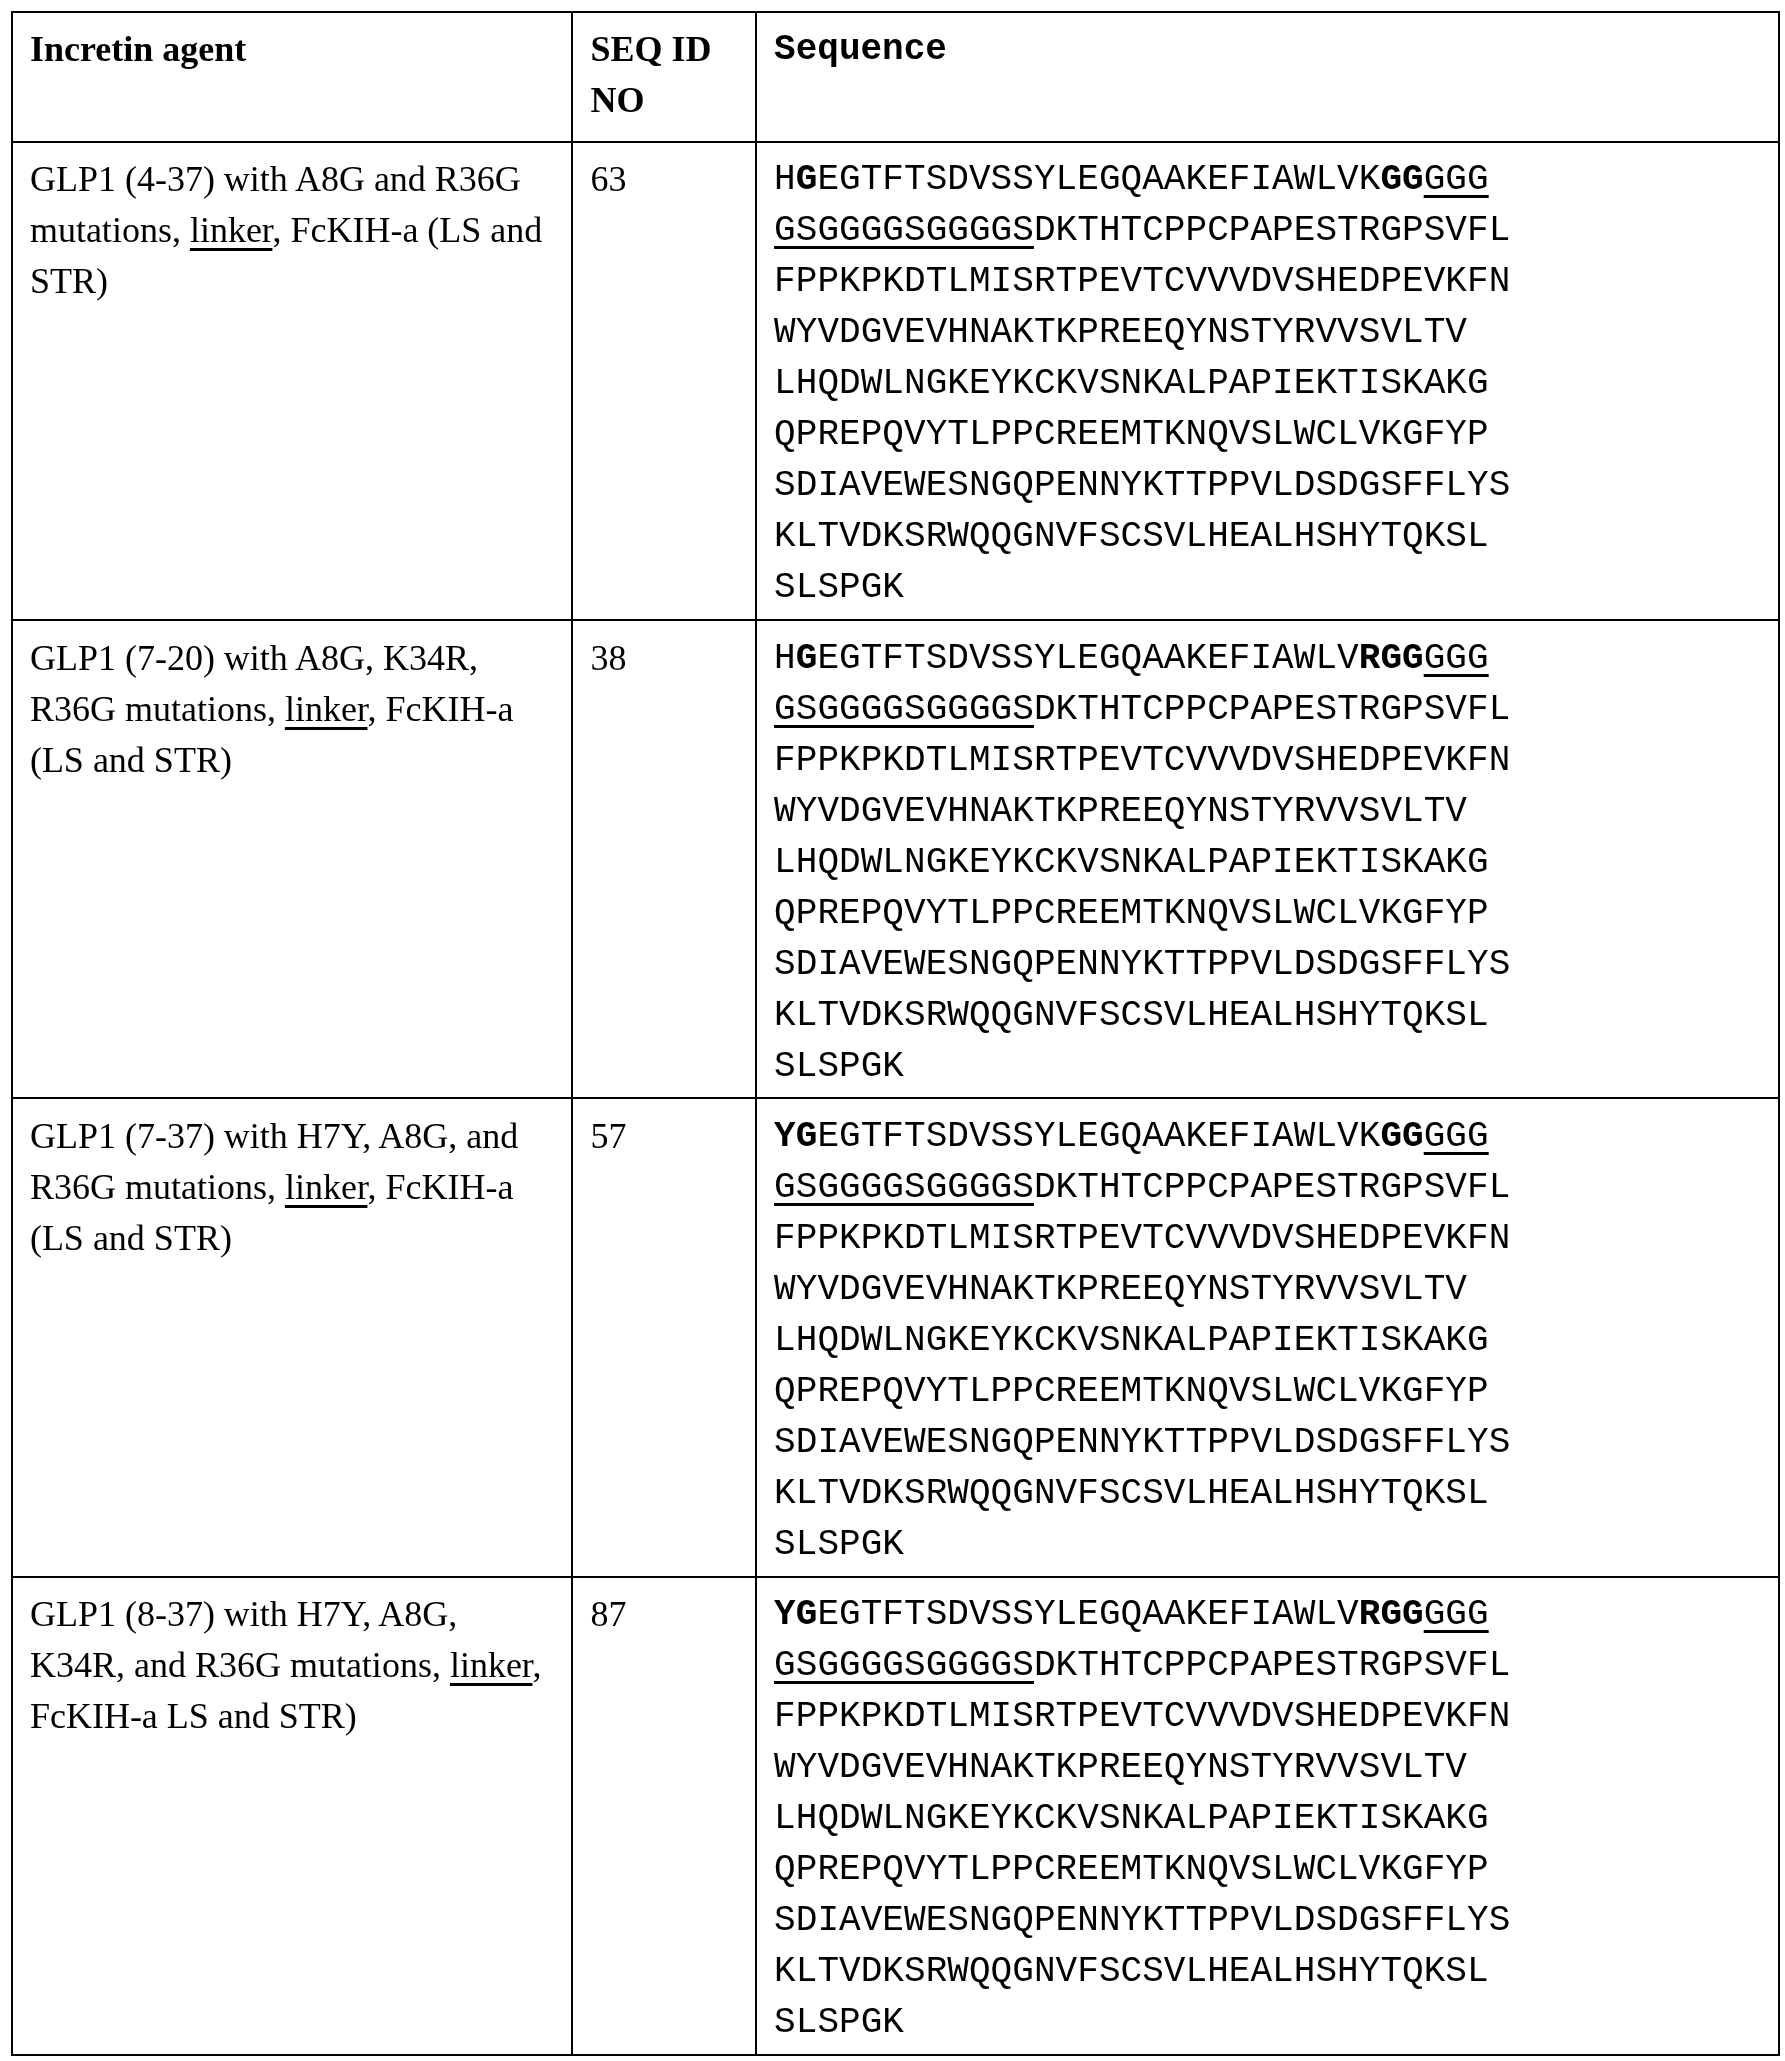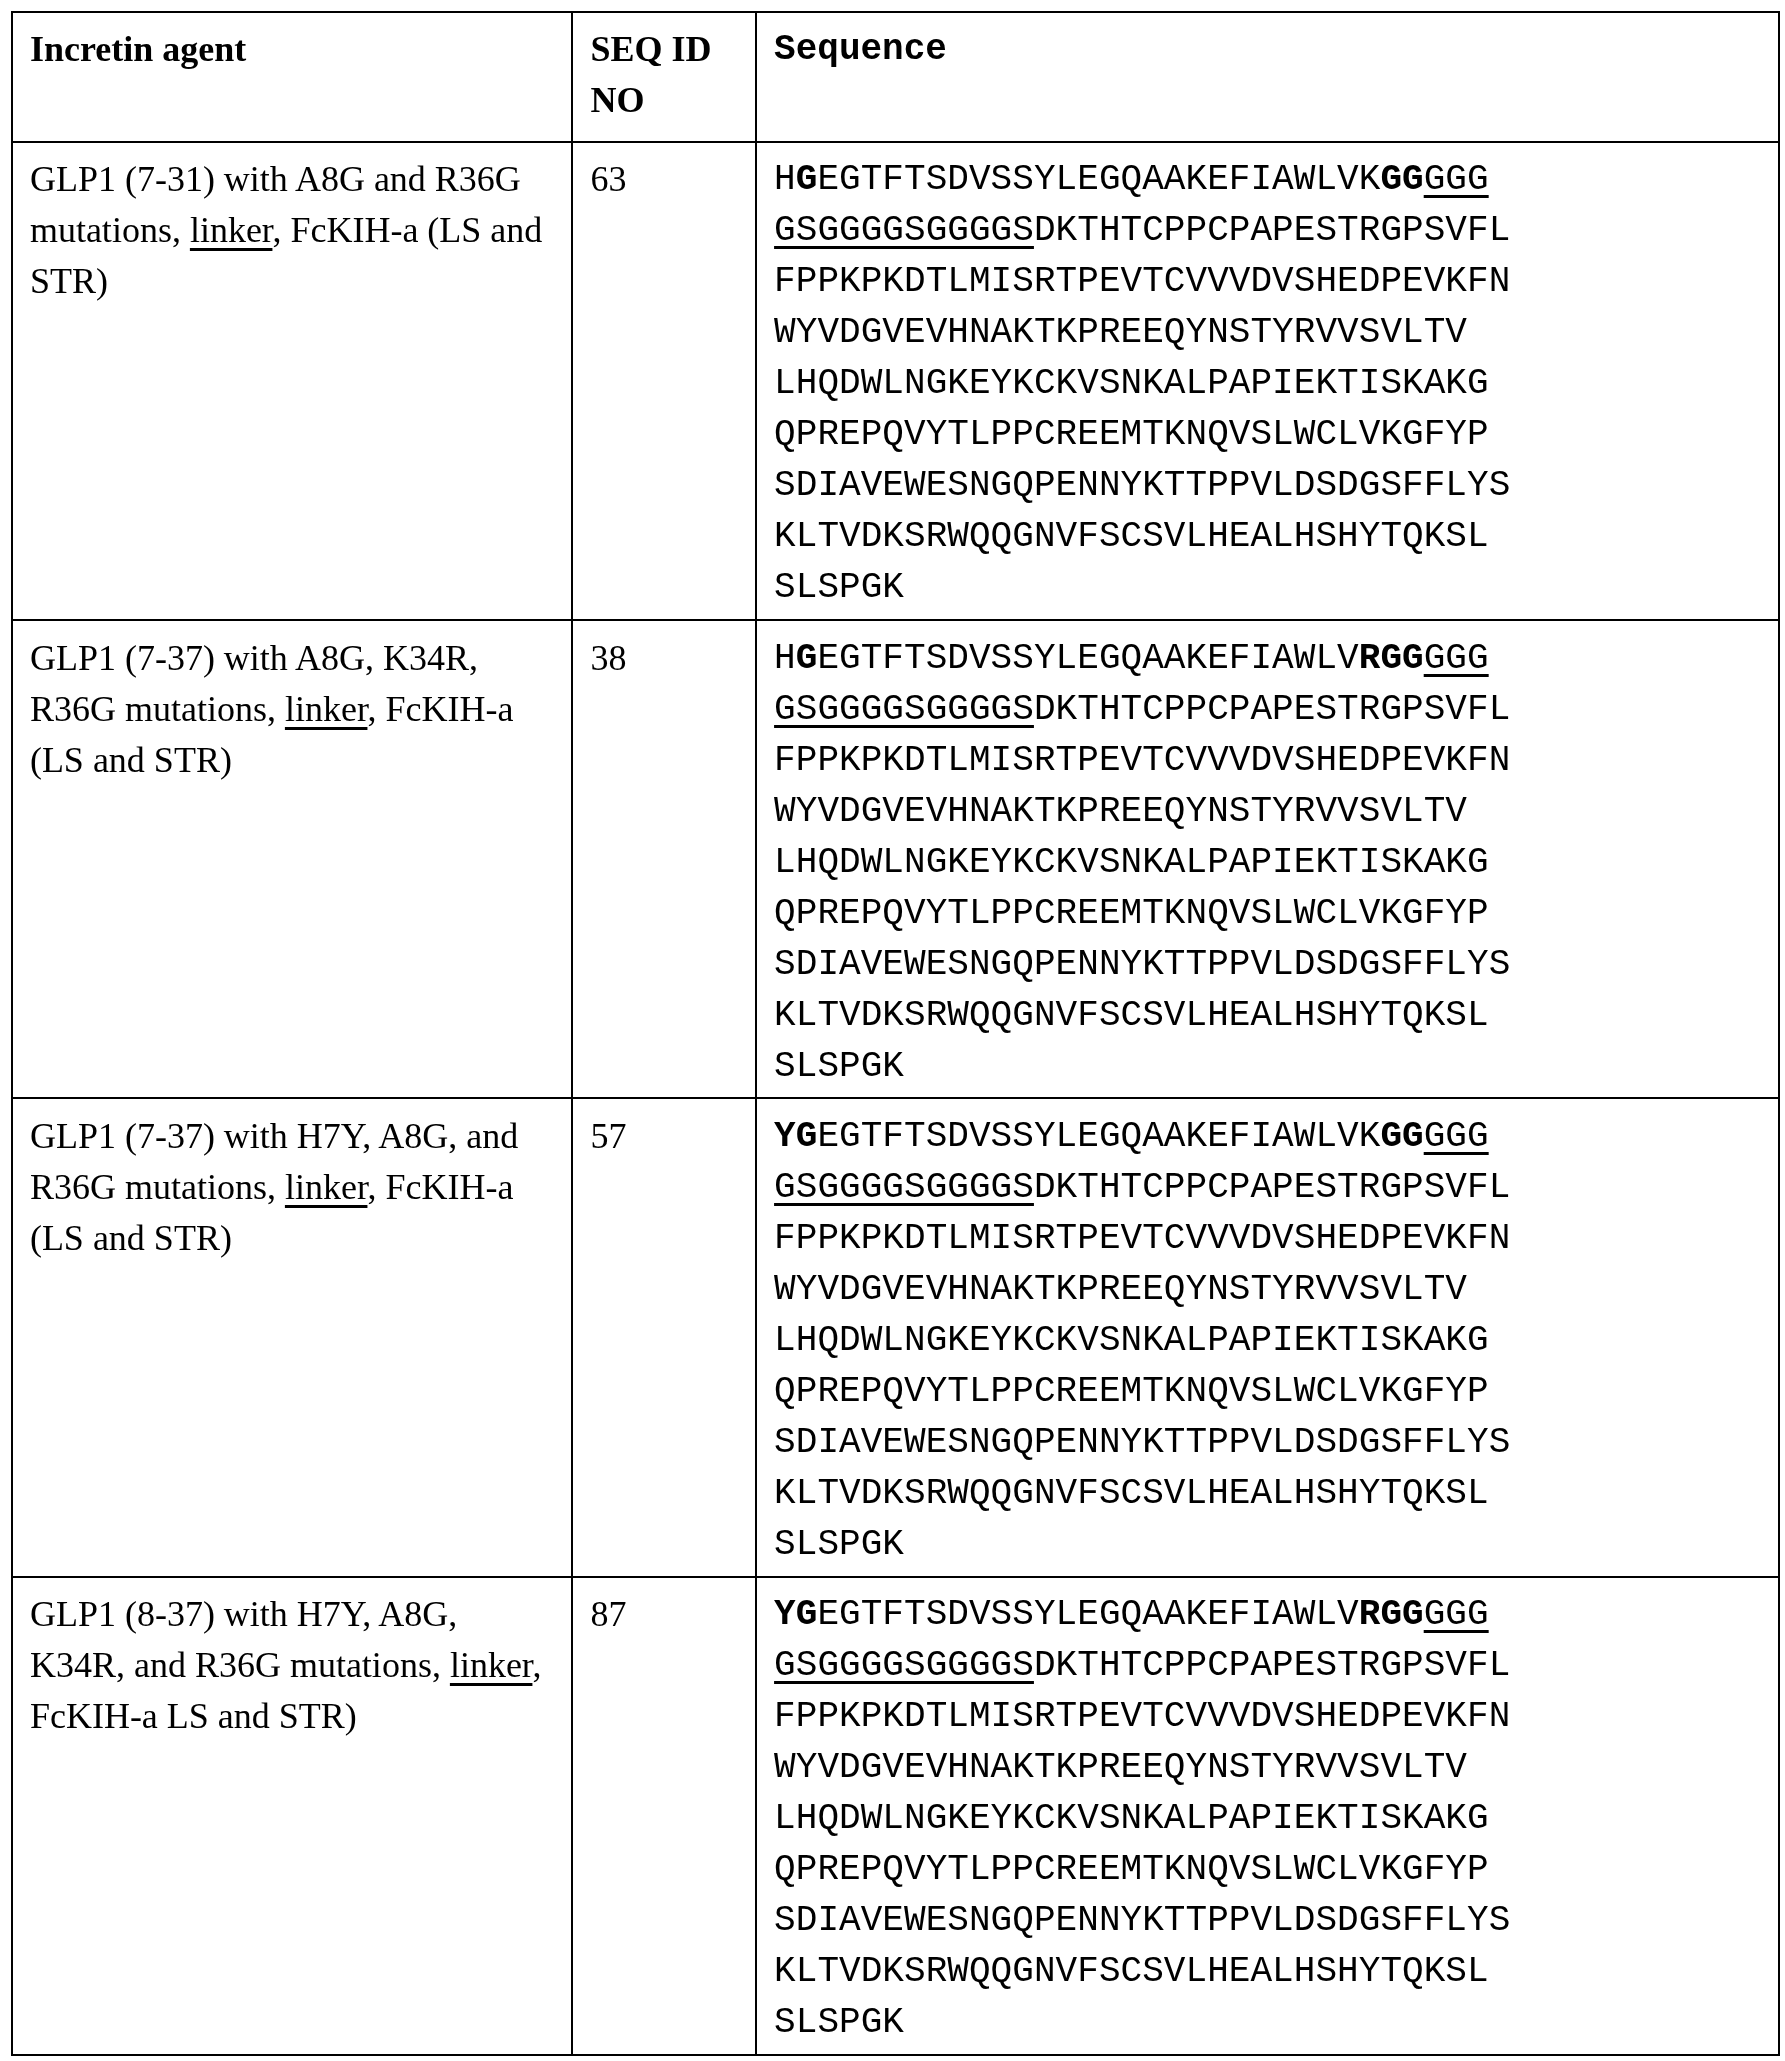--- a/index.html
+++ b/index.html
@@ -37,39 +37,39 @@
   <thead>
     <tr>
       <th class="c1">Incretin agent</th>
       <th class="c2">SEQ ID NO</th>
       <th class="c3">Sequence</th>
     </tr>
   </thead>
   <tbody id="tbody">
   <tr>
     <td class="c1">
-      <span>GLP1 (7-31) with A8G and R36G mutations, </span><span class="u">linker</span><span>, FcKIH-a (LS and STR)</span>
+      <span>GLP1 (4-37) with A8G and R36G mutations, </span><span class="u">linker</span><span>, FcKIH-a (LS and STR)</span>
     </td>
     <td class="c2">63</td>
     <td class="c3 seq">
       <span class="seqline"><span>H</span><span class="b">G</span><span>EGTFTSDVSSYLEGQAAKEFIAWLV</span><span>K</span><span class="b">G</span><span class="b">G</span><span class="u">GGG</span></span>
       <span class="seqline"><span class="u">GSGGGGSGGGGS</span><span>DKTHTCPPCPAPESTRGPSVFL</span></span>
       <span class="seqline">FPPKPKDTLMISRTPEVTCVVVDVSHEDPEVKFN</span>
       <span class="seqline">WYVDGVEVHNAKTKPREEQYNSTYRVVSVLTV</span>
       <span class="seqline">LHQDWLNGKEYKCKVSNKALPAPIEKTISKAKG</span>
       <span class="seqline">QPREPQVYTLPPCREEMTKNQVSLWCLVKGFYP</span>
       <span class="seqline">SDIAVEWESNGQPENNYKTTPPVLDSDGSFFLYS</span>
       <span class="seqline">KLTVDKSRWQQGNVFSCSVLHEALHSHYTQKSL</span>
       <span class="seqline">SLSPGK</span>
     </td>
   </tr>
 
   <tr>
     <td class="c1">
-      <span>GLP1 (7-37) with A8G, K34R, R36G mutations, </span><span class="u">linker</span><span>, FcKIH-a (LS and STR)</span>
+      <span>GLP1 (7-20) with A8G, K34R, R36G mutations, </span><span class="u">linker</span><span>, FcKIH-a (LS and STR)</span>
     </td>
     <td class="c2">38</td>
     <td class="c3 seq">
       <span class="seqline"><span>H</span><span class="b">G</span><span>EGTFTSDVSSYLEGQAAKEFIAWLV</span><span></span><span class="b">R</span><span class="b">GG</span><span class="u">GGG</span></span>
       <span class="seqline"><span class="u">GSGGGGSGGGGS</span><span>DKTHTCPPCPAPESTRGPSVFL</span></span>
       <span class="seqline">FPPKPKDTLMISRTPEVTCVVVDVSHEDPEVKFN</span>
       <span class="seqline">WYVDGVEVHNAKTKPREEQYNSTYRVVSVLTV</span>
       <span class="seqline">LHQDWLNGKEYKCKVSNKALPAPIEKTISKAKG</span>
       <span class="seqline">QPREPQVYTLPPCREEMTKNQVSLWCLVKGFYP</span>
       <span class="seqline">SDIAVEWESNGQPENNYKTTPPVLDSDGSFFLYS</span>

